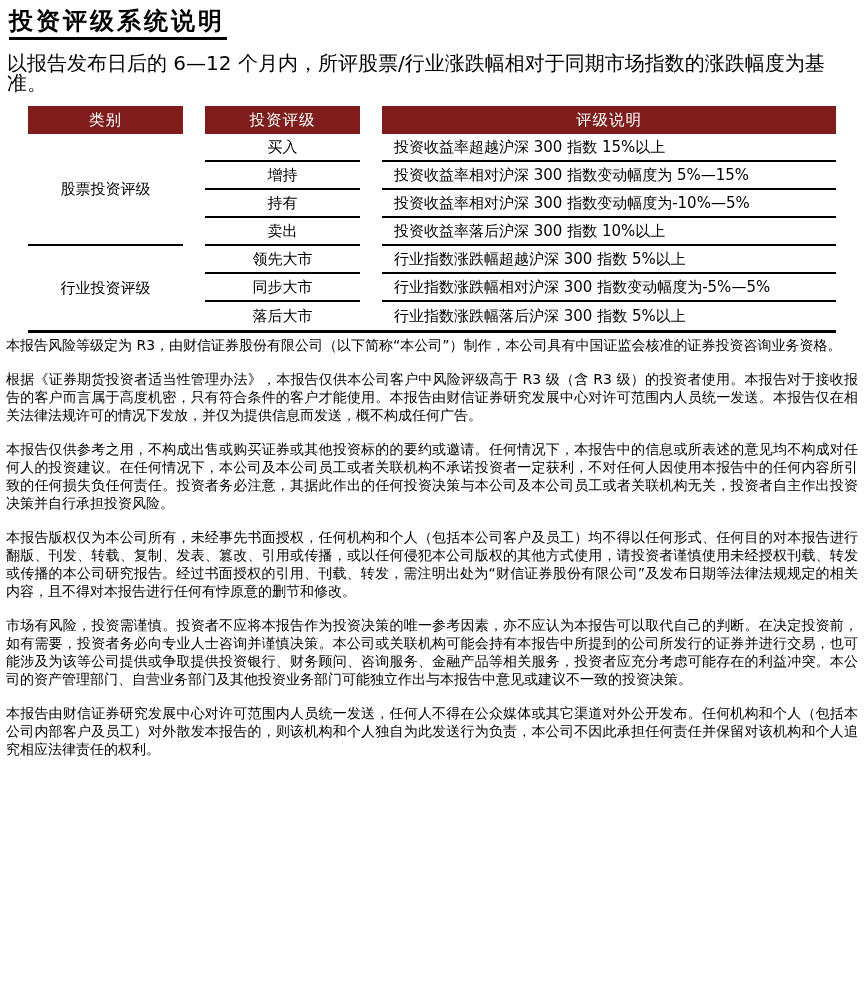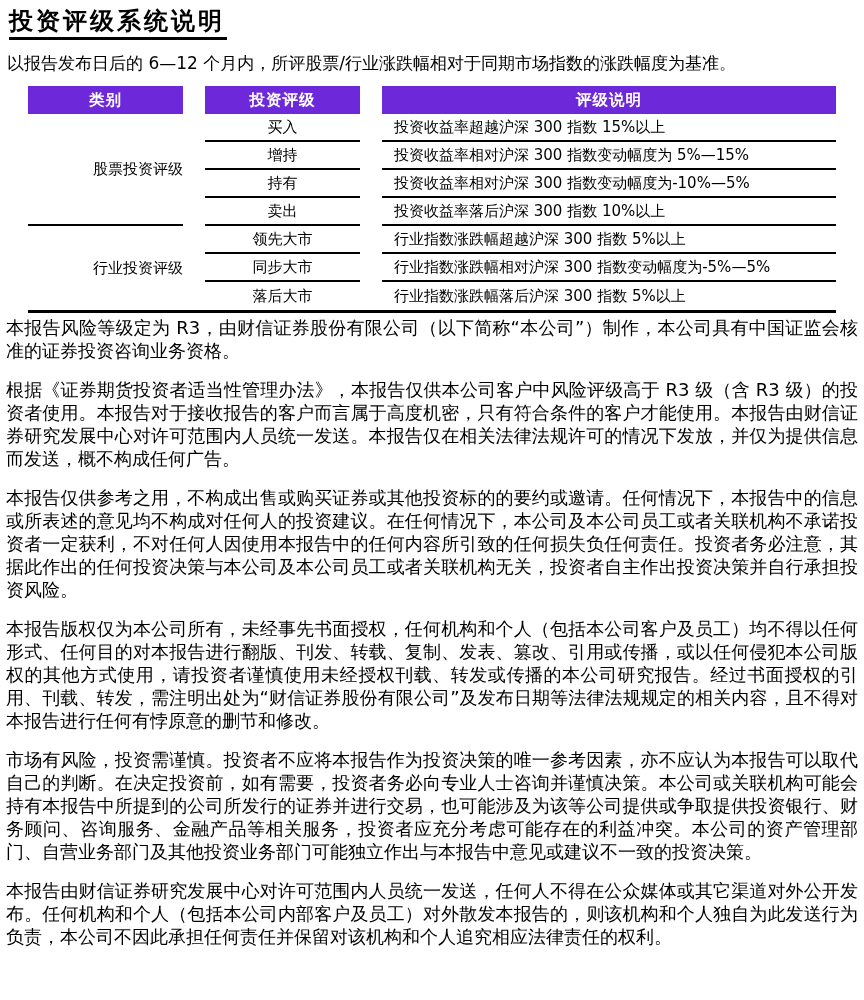--- a/index.html
+++ b/index.html
@@ -17,60 +17,60 @@
     font-size: 24px;
     font-weight: bold;
     letter-spacing: 3px;
     border-bottom: 3px solid #000;
     padding: 0 2px 3px 0;
     margin-left: 3px;
     line-height: 1.1;
   }
   .intro {
     margin: 13px 0 0 1px;
-    font-size: 17px;
+    font-size: 20px;
     line-height: 20px;
   }
   .table-wrap { margin-top: 13px; }
   table.rating {
     width: 852px;
     border-collapse: separate;
     border-spacing: 22px 0;
     table-layout: fixed;
   }
   table.rating th {
-    background: #6d28d9;
+    background: #7f1d1d;
     color: #ffffff;
     font-size: 15.5px;
-    font-weight: bold;
+    font-weight: normal;
     height: 28px;
     text-align: center;
     letter-spacing: 1px;
   }
   table.rating td {
     font-size: 15px;
     height: 28px;
     vertical-align: middle;
   }
-  td.cat { text-align: right; }
+  td.cat { text-align: center; }
   td.rating-cell { text-align: center; }
   td.desc { text-align: left; padding-left: 12px; }
   .rb { border-bottom: 2px solid #000; }
   .col-cat { width: 155px; }
   .col-rating { width: 155px; }
   .bottom-rule {
     height: 3px;
     background: #000;
     margin: 0 22px;
   }
   .disclaimer-title-row { margin-top: 21px; }
   .paras { margin-top: 3px; }
   .paras p {
-    font-size: 18px;
-    line-height: 23px;
+    font-size: 14px;
+    line-height: 18px;
     text-align: justify;
     margin-bottom: 16px;
   }
   .paras p:last-child { margin-bottom: 12px; }
 </style>
 </head>
 <body>
 
 <div>
   <h1 class="section-title">投资评级系统说明</h1>

